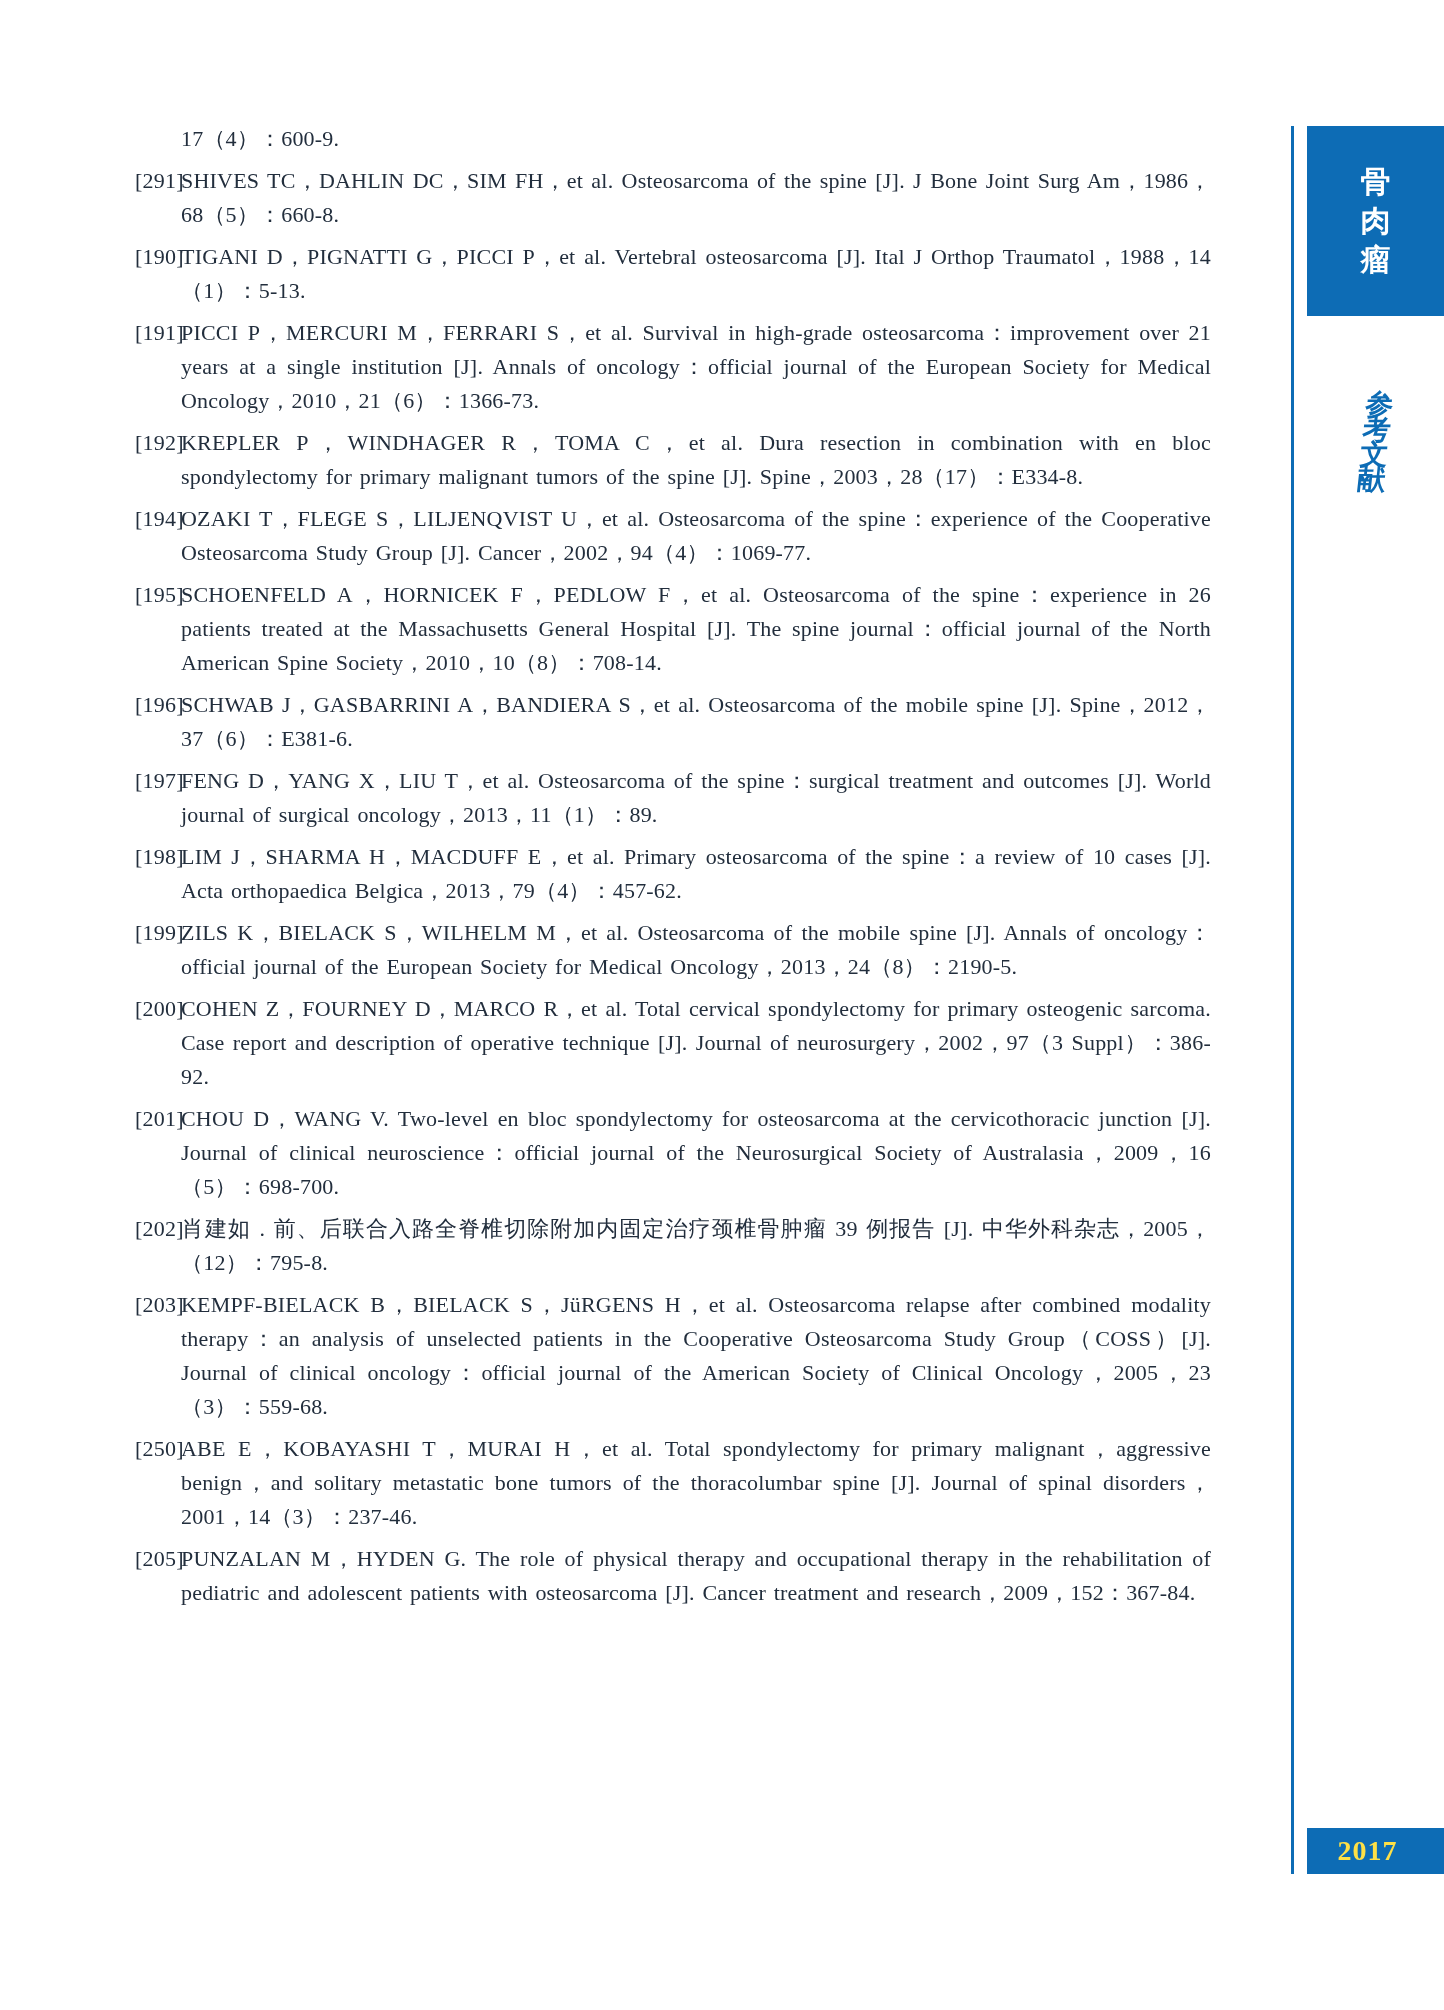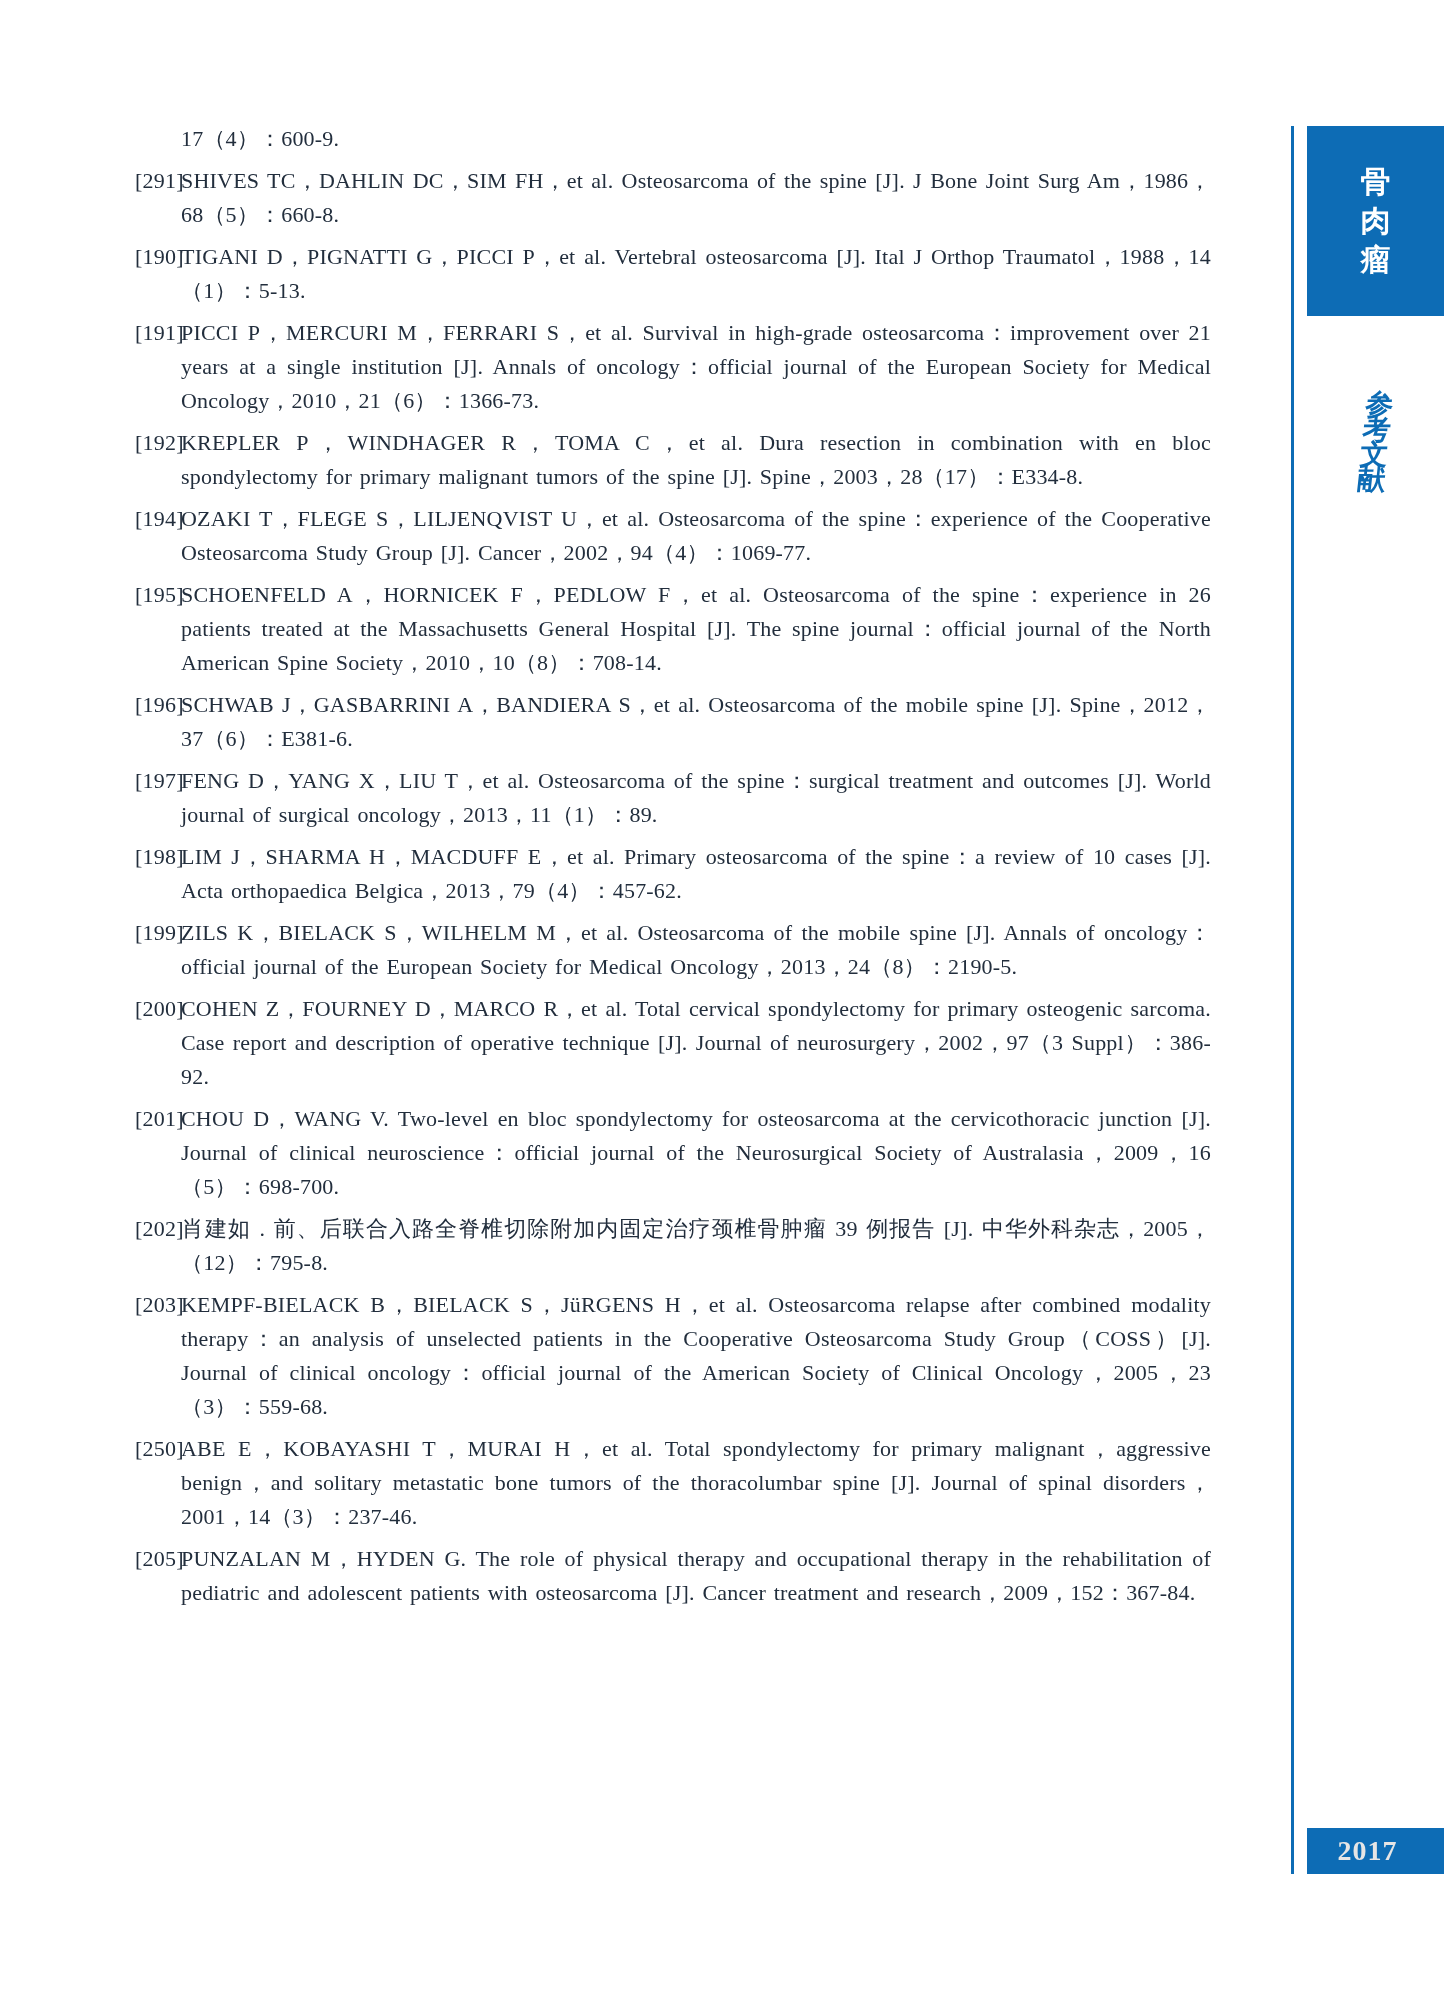--- a/index.html
+++ b/index.html
@@ -67,21 +67,21 @@
     line-height:25px;
     transform:skewX(-6deg);
   }
   .pagenum {
     position:absolute;
     left:1307px; top:1828px;
     width:137px; height:46px;
     background:var(--accent);
     display:flex; align-items:center; justify-content:center;
     padding-right:16px;
-    color:#e5e5e5;
+    color:#fde047;
     font-size:28px; font-weight:bold;
     letter-spacing:1px;
   }
 </style>
 </head>
 <body>
 
 <main class="refs">
   <p class="ref cont">17（4）：600-9.</p>
 

